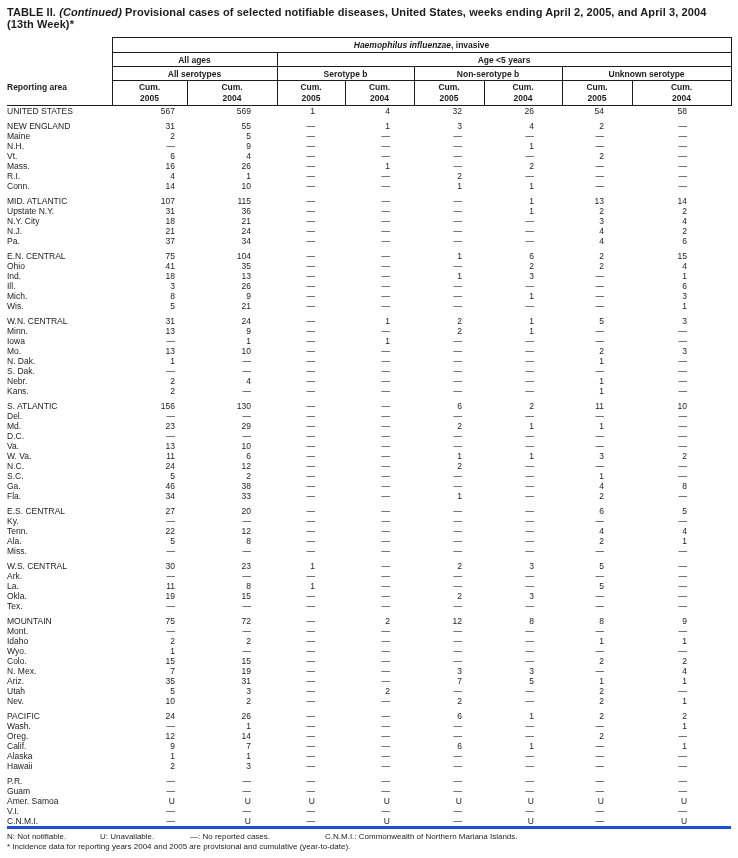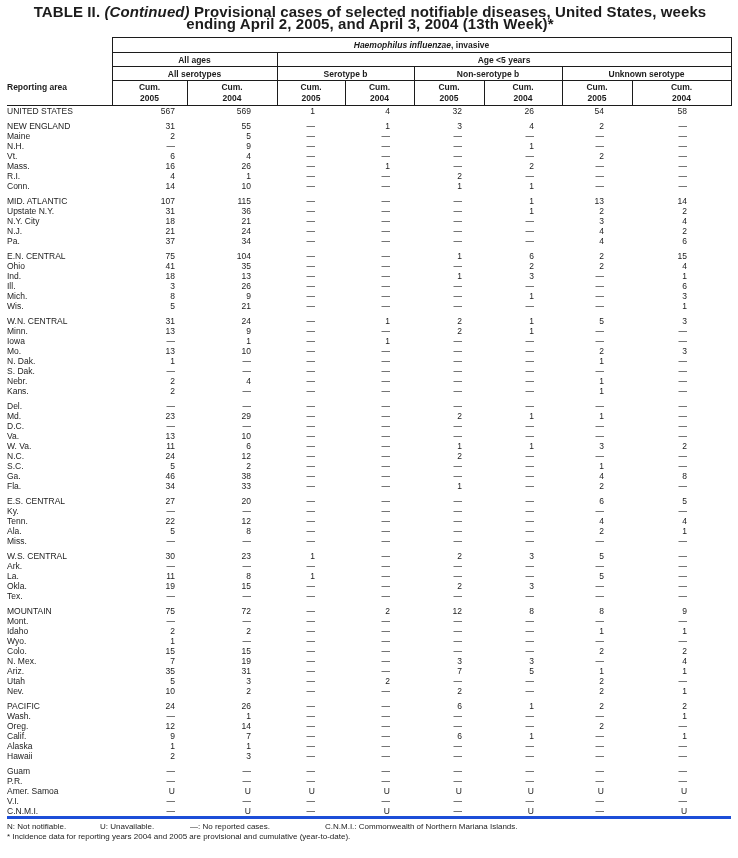--- a/index.html
+++ b/index.html
@@ -5,21 +5,21 @@
   * { margin:0; padding:0; box-sizing:border-box; }
   html,body { background:#ffffff; }
   body {
     width:738px; height:858px;
     color:#1c1c1c;
     font-family:"Liberation Sans", sans-serif;
     overflow:hidden;
   }
   .page { padding:6px 7px 0 7px; }
 
-  .title { font-size:15px; font-weight:bold; line-height:12px; letter-spacing:.1px; margin-bottom:7px; width:726px;text-align:center; }
+  .title { font-size:11px; font-weight:bold; line-height:12px; letter-spacing:.1px; margin-bottom:7px; width:726px; }
   .title .bi { font-style:italic; }
 
   table.report {
     border-collapse:collapse;
     table-layout:fixed;
     width:724px;
     border-bottom:3px solid #1d4ed8;
   }
   col.c-area { width:105px; }
   col.c1 { width:75px; } col.c2 { width:90px; }
@@ -407,20 +407,31 @@
           <td class="num p4">—</td>
           <td class="num p5">—</td>
           <td class="num p6">—</td>
           <td class="num p7">1</td>
           <td class="num p8">—</td>
         </tr>
         <tr class="gap">
           <td colspan="9"></td>
         </tr>
         <tr>
+          <td class="area">S. ATLANTIC</td>
+          <td class="num p1">156</td>
+          <td class="num p2">130</td>
+          <td class="num p3">—</td>
+          <td class="num p4">—</td>
+          <td class="num p5">6</td>
+          <td class="num p6">2</td>
+          <td class="num p7">11</td>
+          <td class="num p8">10</td>
+        </tr>
+        <tr>
           <td class="area">Del.</td>
           <td class="num p1">—</td>
           <td class="num p2">—</td>
           <td class="num p3">—</td>
           <td class="num p4">—</td>
           <td class="num p5">—</td>
           <td class="num p6">—</td>
           <td class="num p7">—</td>
           <td class="num p8">—</td>
         </tr>
@@ -796,32 +807,32 @@
           <td class="num p4">—</td>
           <td class="num p5">—</td>
           <td class="num p6">—</td>
           <td class="num p7">—</td>
           <td class="num p8">—</td>
         </tr>
         <tr class="gap">
           <td colspan="9"></td>
         </tr>
         <tr>
+          <td class="area">P.R.</td>
+          <td class="num p1">—</td>
+          <td class="num p2">—</td>
+          <td class="num p3">—</td>
+          <td class="num p4">—</td>
+          <td class="num p5">—</td>
+          <td class="num p6">—</td>
+          <td class="num p7">—</td>
+          <td class="num p8">—</td>
+        </tr>
+        <tr>
           <td class="area">Guam</td>
-          <td class="num p1">—</td>
-          <td class="num p2">—</td>
-          <td class="num p3">—</td>
-          <td class="num p4">—</td>
-          <td class="num p5">—</td>
-          <td class="num p6">—</td>
-          <td class="num p7">—</td>
-          <td class="num p8">—</td>
-        </tr>
-        <tr>
-          <td class="area">P.R.</td>
           <td class="num p1">—</td>
           <td class="num p2">—</td>
           <td class="num p3">—</td>
           <td class="num p4">—</td>
           <td class="num p5">—</td>
           <td class="num p6">—</td>
           <td class="num p7">—</td>
           <td class="num p8">—</td>
         </tr>
         <tr>

